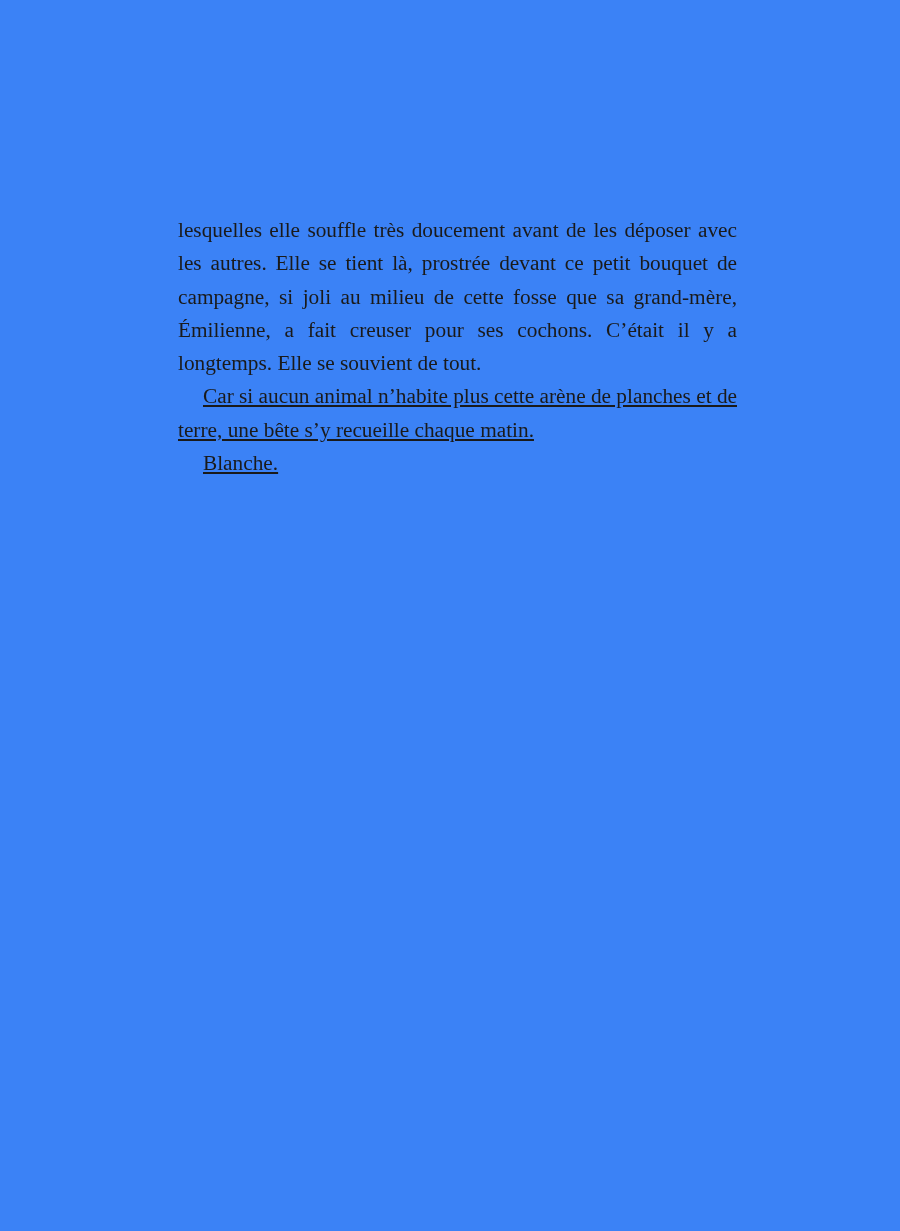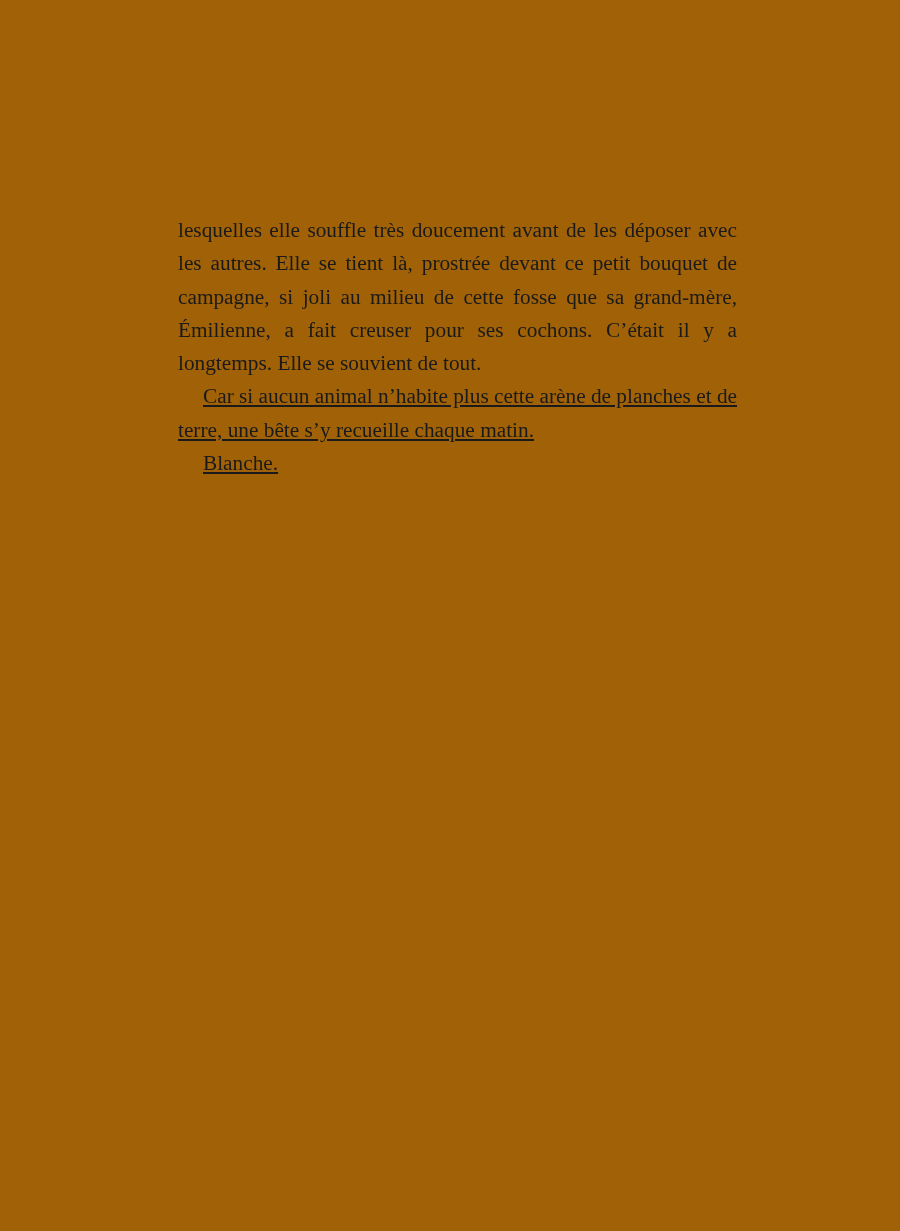--- a/index.html
+++ b/index.html
@@ -6,21 +6,21 @@
   html, body {
     margin: 0;
     padding: 0;
     background: #ffffff;
   }
 
   .page {
     position: relative;
     width: 900px;
     height: 1231px;
-    background: #a16207;
+    background: #3b82f6;
     overflow: hidden;
     box-sizing: border-box;
   }
 
   .text-block {
     position: absolute;
     left: 178px;
     top: 214px;
     width: 559px;
     font-family: "Liberation Serif", "DejaVu Serif", serif;

